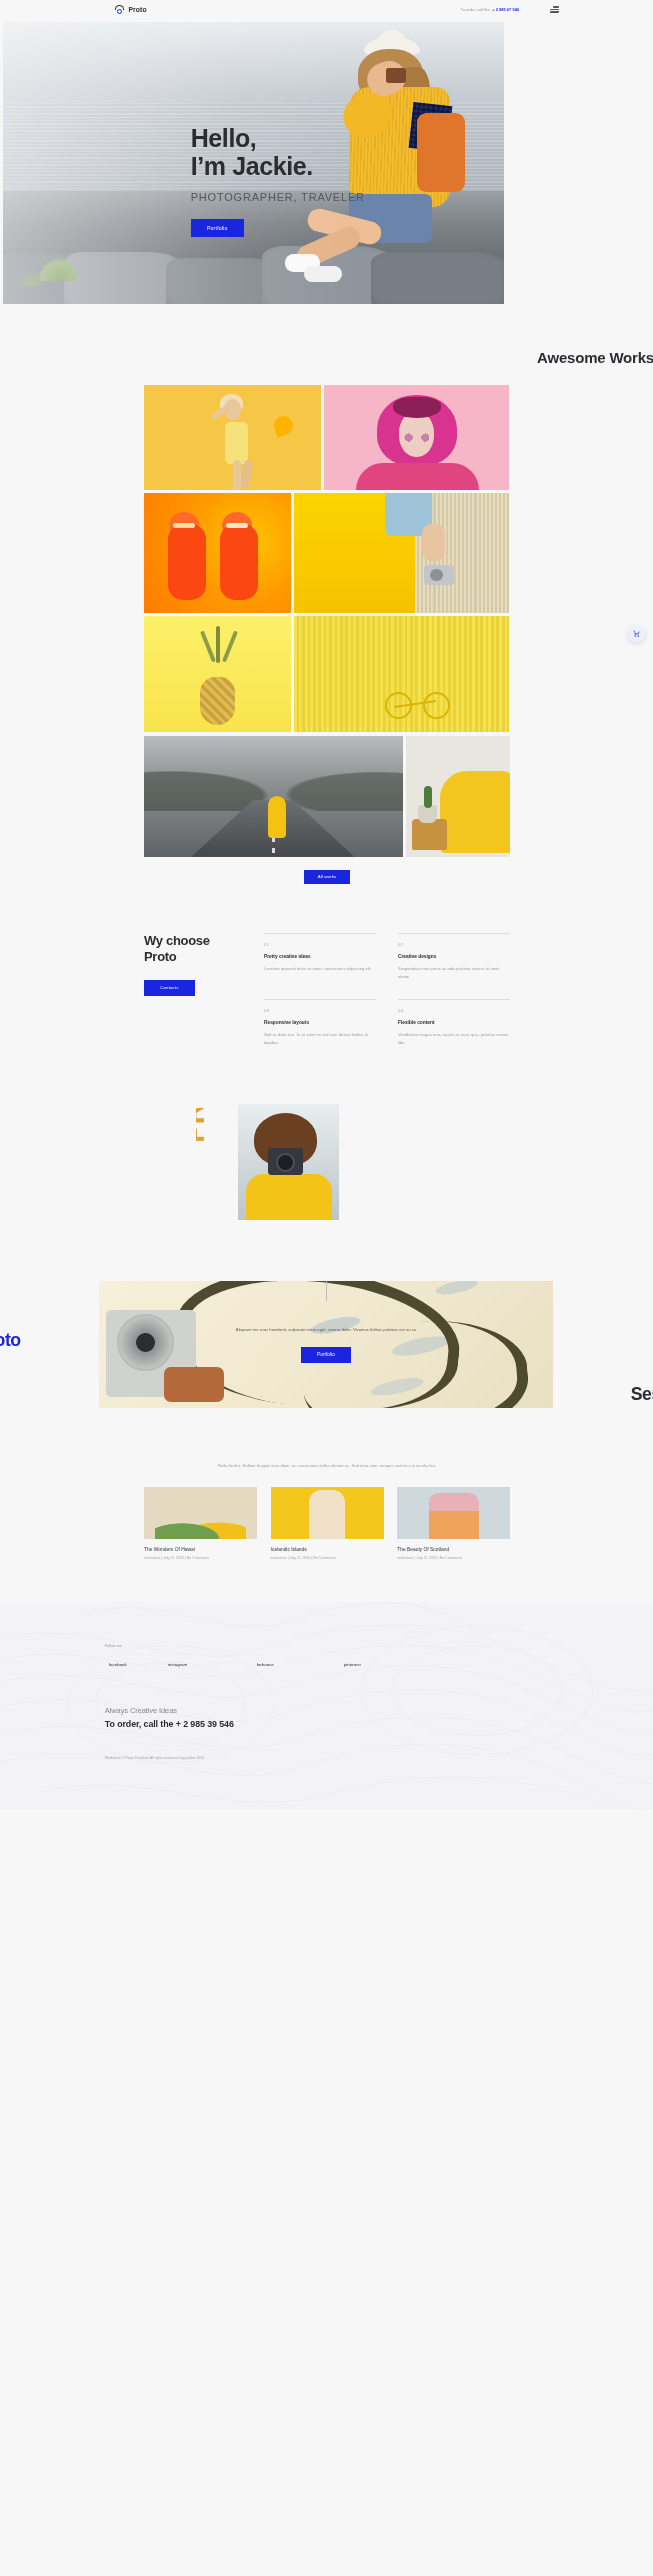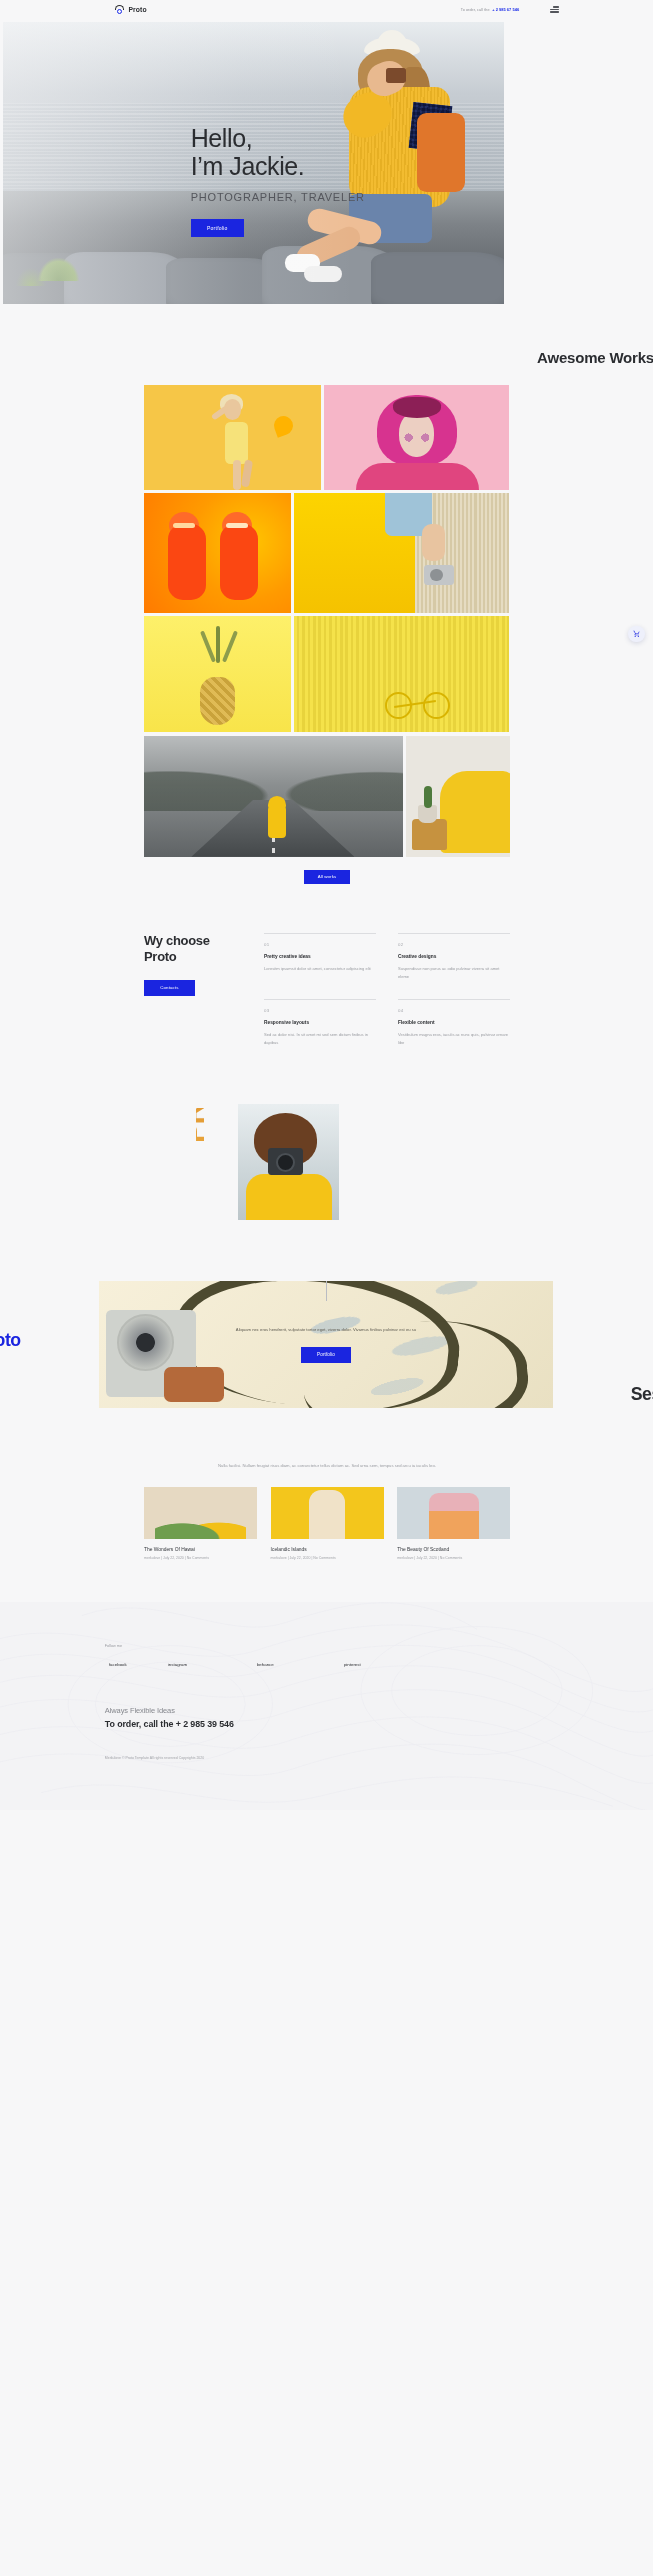--- a/index.html
+++ b/index.html
@@ -94,21 +94,21 @@
   .m-shoe{ position:absolute; left:1.4px; top:217px; width:35px; height:17.7px; background:#fafafa; border-radius:8.2px;}
   .m-shoe2{ position:absolute; left:20.4px; top:229px; width:38px; height:16.3px; background:#f1f1f1; border-radius:8.2px;}
   .m-cam{ position:absolute; left:102px; top:31px; width:20.4px; height:15px; background:#7b4a2c; border-radius:2.7px;}
 
   .hero-overlay-left{
     position:absolute; left:0; top:0; width:100%; height:100%;
     background:linear-gradient(90deg, rgba(247,247,248,.55) 0%, rgba(247,247,248,.1) 48%, rgba(247,247,248,0) 70%);
   }
   .hero-copy{ position:absolute; left:188px; top:102px; }
   .hero-title{
-    font-size:25px; line-height:1.14; font-weight:400; color:#2b2d31; letter-spacing:-0.4px;
+    font-size:25px; line-height:1.14; font-weight:700; color:#2b2d31; letter-spacing:-0.4px;
   }
   .hero-sub{
     margin-top:10.2px; font-size:11px; color:#54565c; letter-spacing:0.8px; font-weight:400;
   }
   .btn-primary{
     display:inline-block; margin-top:16.3px;
     background:#1a25e0; color:#fff; border:none;
     font-family:inherit; font-size:5.1px; letter-spacing:0.2px;
     padding:6.1px 16.3px; cursor:pointer;
   }
@@ -563,21 +563,21 @@
     </svg>
     <div class="footer-inner">
       <div class="follow-label">Follow me</div>
       <nav class="socials">
         <a href="#">facebook</a>
         <a href="#">instagram</a>
         <a href="#">behance</a>
         <a href="#">pinterest</a>
       </nav>
       <div class="footer-cta">
-        <div class="line1">Always Flexible Ideas</div>
+        <div class="line1">Always Creative Ideas</div>
         <div class="line2">To order, call the + 2 985 39 546</div>
       </div>
       <div class="copyright">Merkulove © Proto Template All rights reserved Copyrights 2020</div>
     </div>
   </footer>
 
   <div class="float-cart">
     <svg viewBox="0 0 24 24">
       <path d="M7 18c-1.1 0-2 .9-2 2s.9 2 2 2 2-.9 2-2-.9-2-2-2zm10 0c-1.1 0-2 .9-2 2s.9 2 2 2 2-.9 2-2-.9-2-2-2zM7.2 14.8l.03-.12.9-1.68h7.45c.75 0 1.41-.41 1.75-1.03l3.58-6.49-1.74-.96-3.58 6.48H8.53L4.27 2H1v2h2l3.6 7.59-1.35 2.44C4.52 15.37 5.48 17 7 17h12v-2H7.42c-.14 0-.25-.1-.22-.2z"></path>
     </svg>

